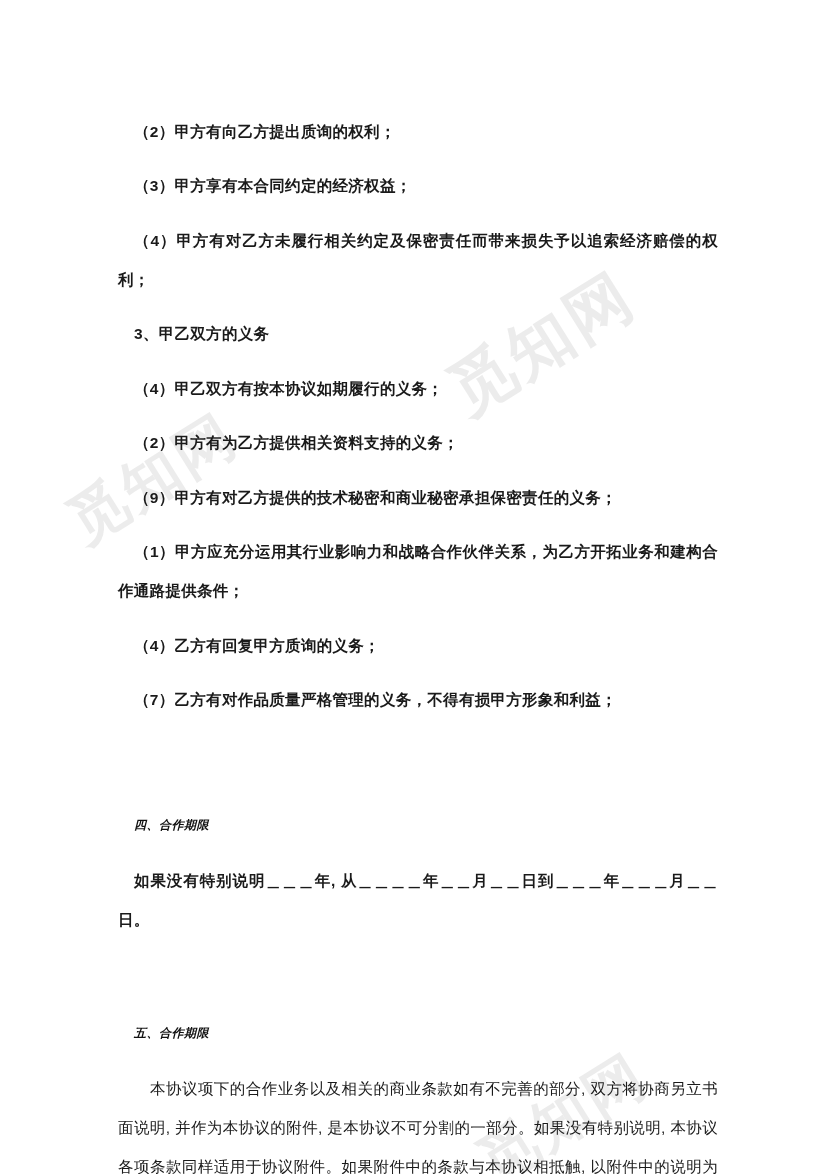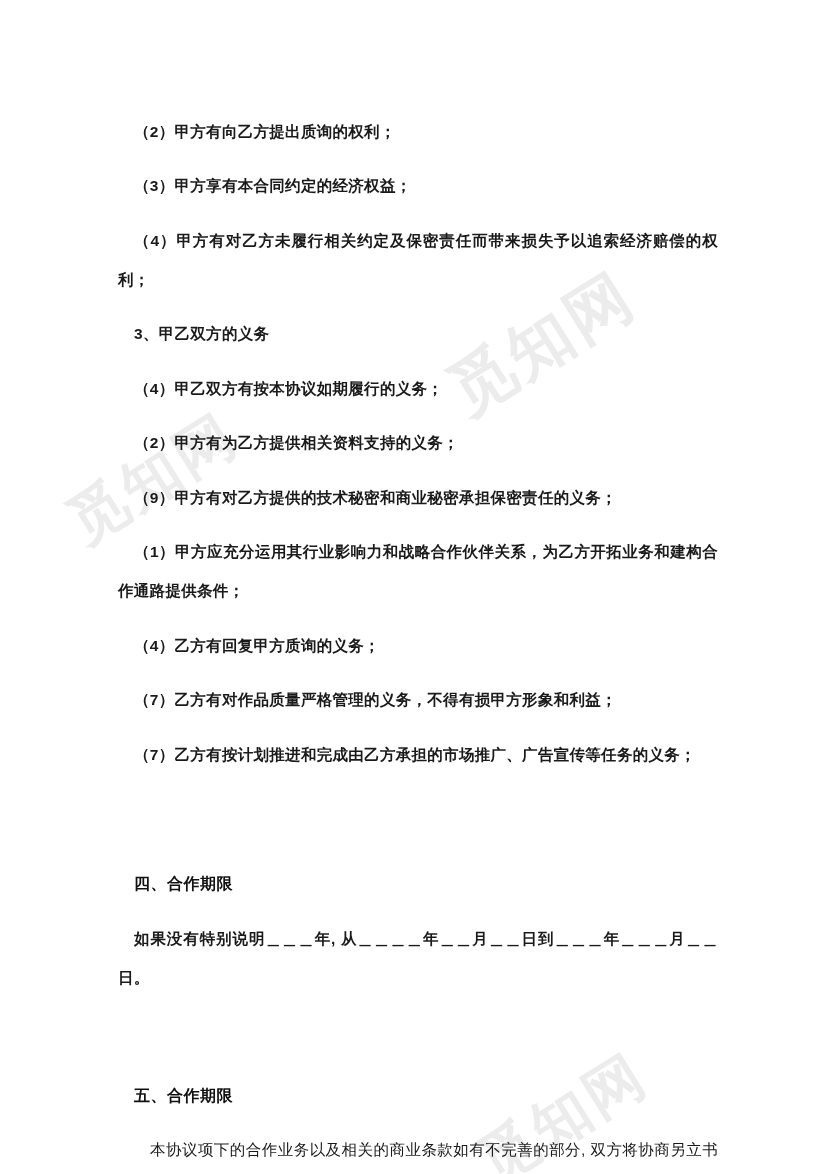--- a/index.html
+++ b/index.html
@@ -33,26 +33,27 @@
     text-align: justify;
   }
   .para.indent1 {
     text-indent: 16px;
     font-weight: bold;
   }
   .para.indent2 {
     text-indent: 32px;
   }
   .heading {
-    font-size: 16px;
+    font-size: 12px;
     line-height: 39px;
     font-weight: bold;
     color: #111111;
     text-indent: 16px;
     letter-spacing: 0.5px;
+    font-style: italic;
   }
   .spacer-lg {
     height: 62px;
   }
   .spacer-md {
     height: 50px;
   }
   .watermark {
     position: absolute;
     color: rgba(170,170,170,0.22);
@@ -83,21 +84,20 @@
     <p class="para indent1">（2）甲方有向乙方提出质询的权利；</p>
     <p class="para indent1">（3）甲方享有本合同约定的经济权益；</p>
     <p class="para indent1">（4）甲方有对乙方未履行相关约定及保密责任而带来损失予以追索经济赔偿的权利；</p>
     <p class="para indent1">3、甲乙双方的义务</p>
     <p class="para indent1">（4）甲乙双方有按本协议如期履行的义务；</p>
     <p class="para indent1">（2）甲方有为乙方提供相关资料支持的义务；</p>
     <p class="para indent1">（9）甲方有对乙方提供的技术秘密和商业秘密承担保密责任的义务；</p>
     <p class="para indent1">（1）甲方应充分运用其行业影响力和战略合作伙伴关系，为乙方开拓业务和建构合作通路提供条件；</p>
     <p class="para indent1">（4）乙方有回复甲方质询的义务；</p>
     <p class="para indent1">（7）乙方有对作品质量严格管理的义务，不得有损甲方形象和利益；</p>
-    <p class="para indent1">（7）乙方有按计划推进和完成由乙方承担的市场推广、广告宣传等任务的义务；</p>
 
     <div class="spacer-lg"></div>
 
     <h2 class="heading">四、合作期限</h2>
     <p class="para indent1">如果没有特别说明＿＿＿年, 从＿＿＿＿年＿＿月＿＿日到＿＿＿年＿＿＿月＿＿日。</p>
 
     <div class="spacer-md"></div>
 
     <h2 class="heading">五、合作期限</h2>
     <p class="para indent2">本协议项下的合作业务以及相关的商业条款如有不完善的部分, 双方将协商另立书面说明, 并作为本协议的附件, 是本协议不可分割的一部分。如果没有特别说明, 本协议各项条款同样适用于协议附件。如果附件中的条款与本协议相抵触, 以附件中的说明为准。双方针对某一具体合作内容的具体事宜, 包括工作流</p>

